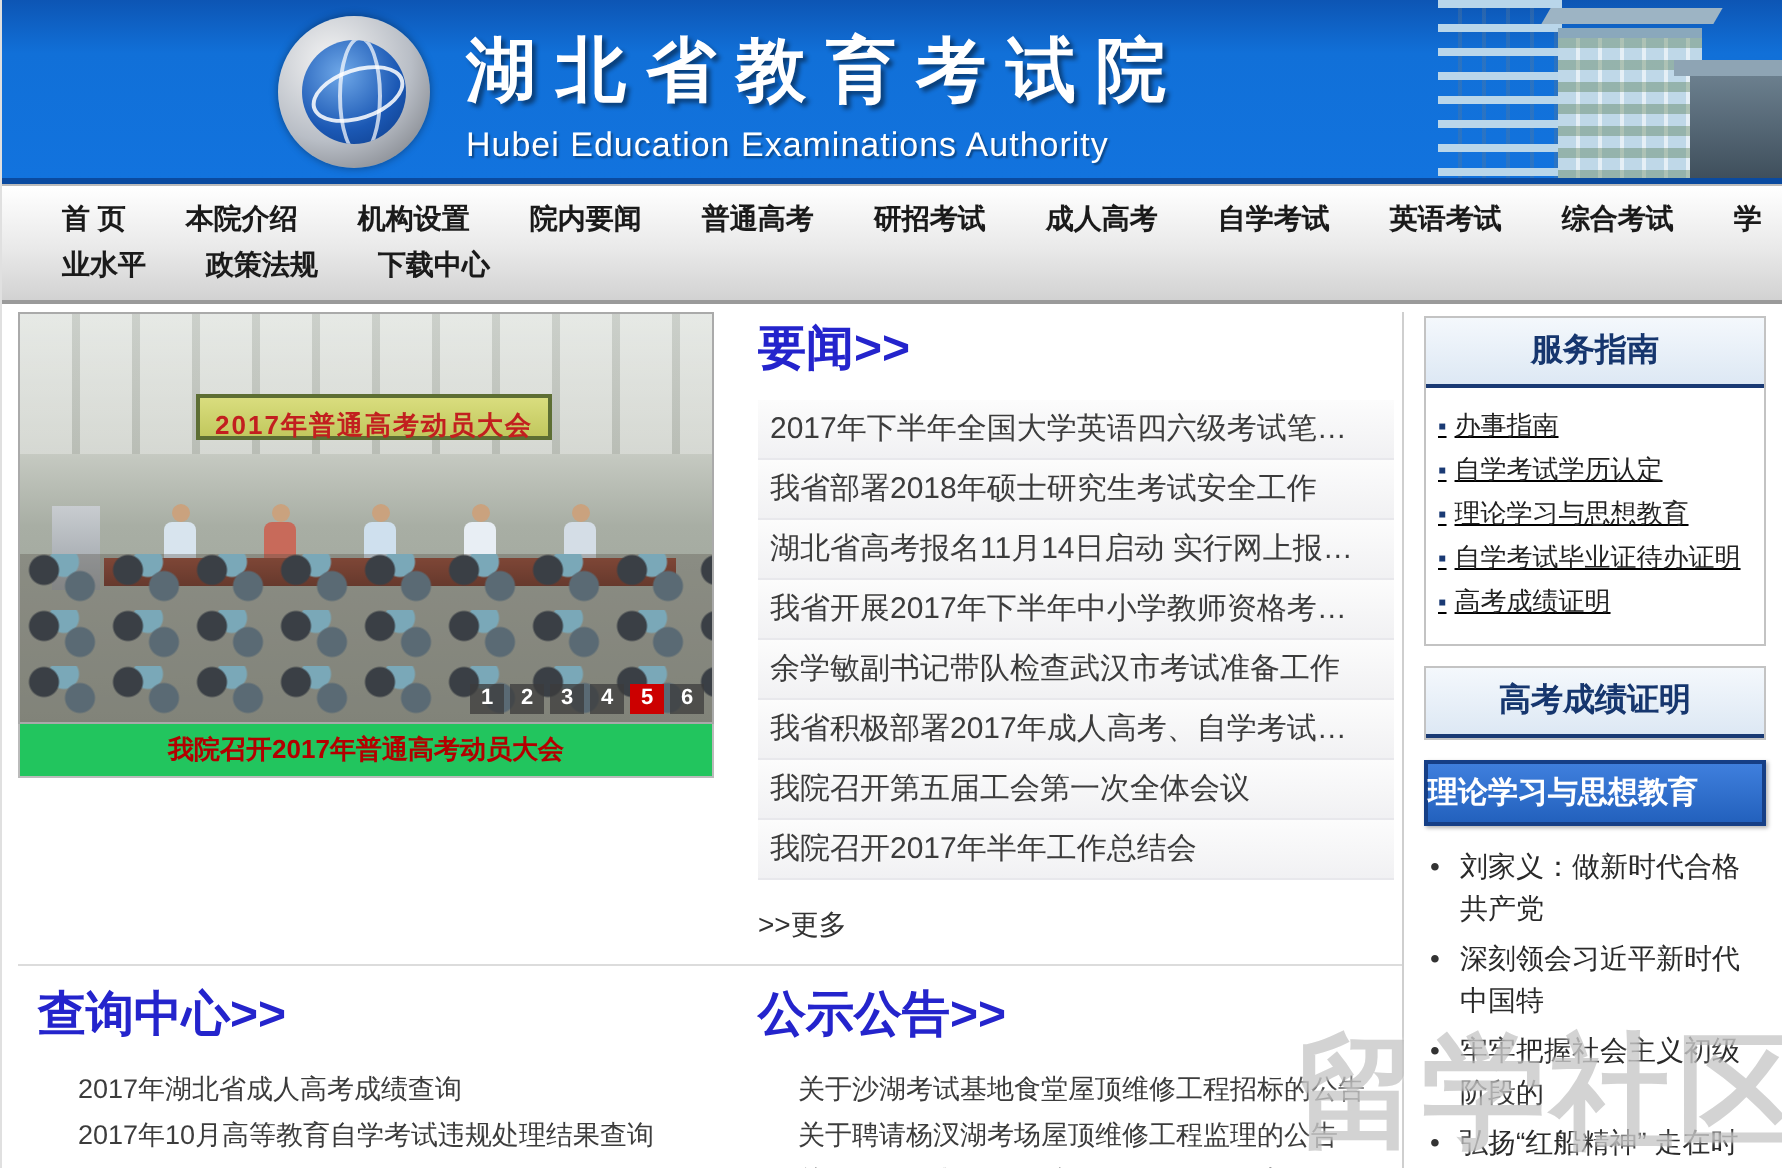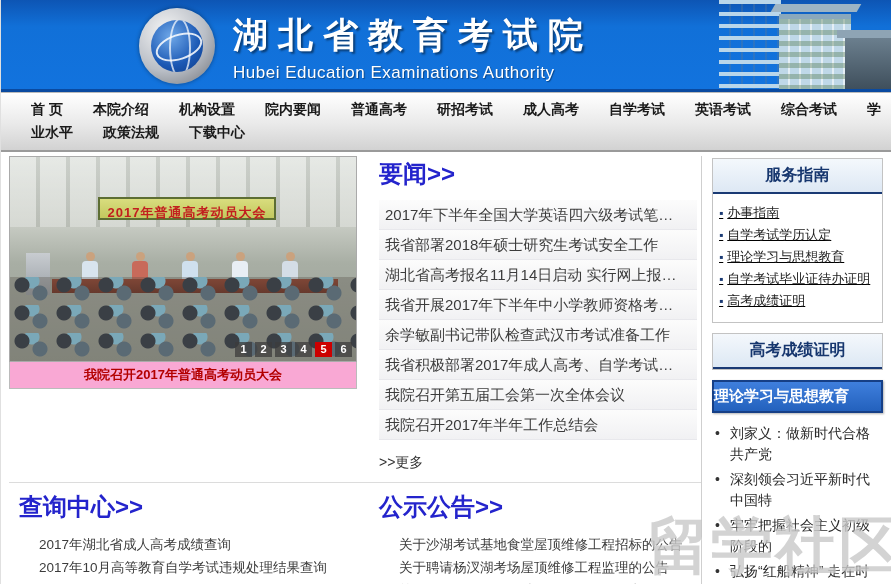--- a/index.html
+++ b/index.html
@@ -46,21 +46,21 @@
   .speaker::before { content:""; position:absolute; top:-9px; left:4px; width:9px; height:9px; border-radius:50%; background:#caa27e; }
   .audience { position:absolute; bottom:0; left:0; right:0; height:84px;
     background-image:
       radial-gradient(circle 7px at 12px 8px, #3a3f45 0 7px, transparent 8px),
       radial-gradient(circle 7px at 30px 16px, #5a6a74 0 7px, transparent 8px),
       radial-gradient(circle 7px at 22px 4px, #7aa8b8 0 7px, transparent 8px);
     background-size:42px 28px; background-color:rgba(90,84,74,.35); }
   .pager { position:absolute; right:4px; bottom:4px; display:flex; gap:3px; }
   .pager .page-num { width:17px; height:15px; background:rgba(60,60,60,.75); color:#fff; font-size:11px; font-weight:bold; text-align:center; line-height:15px; cursor:pointer; }
   .pager .page-num.active { background:#cc0000; }
-  .photo-caption { width:348px; border:1px solid #bbb; border-top:none; background:#f9a8d4; color:#b30000; font-weight:bold; font-size:13px; text-align:center; padding:4px 12px; cursor:pointer; }
+  .photo-caption { width:348px; border:1px solid #bbb; border-top:none; background:#22c55e; color:#b30000; font-weight:bold; font-size:13px; text-align:center; padding:4px 12px; cursor:pointer; }
 
   
   .news-col { padding:0 4px 0 14px; }
   .sec-title { color:#2424cc; font-size:24px; font-weight:bold; margin:2px 0 10px 0; cursor:pointer; }
   .news-item { font-size:15px; color:#3c3c3c; line-height:27px; background:linear-gradient(#fcfcfc,#f1f1f3); border-bottom:1px solid #e8e8ec; padding:1px 2px 1px 6px; white-space:nowrap; overflow:hidden; cursor:pointer; }
   .news-more { font-size:14px; color:#333; margin-top:14px; padding-right:14px; cursor:pointer; }
 
   
   .side-box { border:1px solid #c3c3c3; background:#fff; margin-bottom:10px; }
   .side-head { background:linear-gradient(#f4f8fc,#dde8f4); color:#16366e; font-size:16px; font-weight:bold; text-align:center; padding:6px 0; border-bottom:2px solid #1a3a74; }

